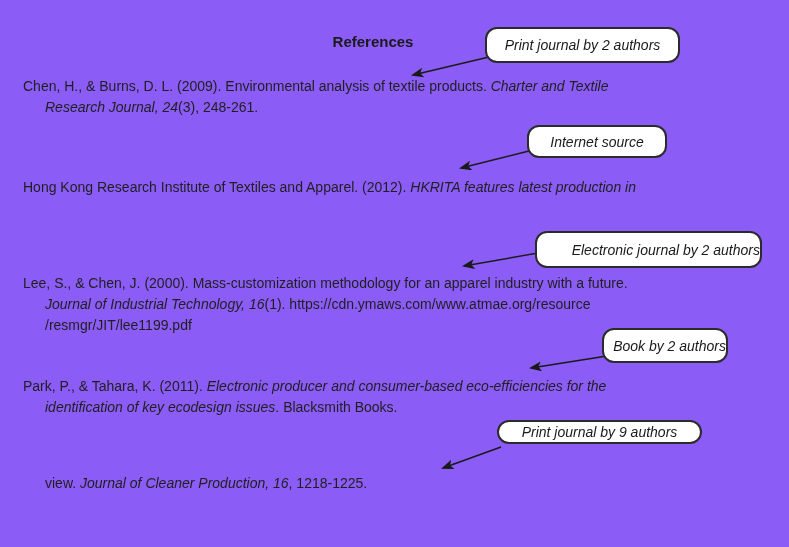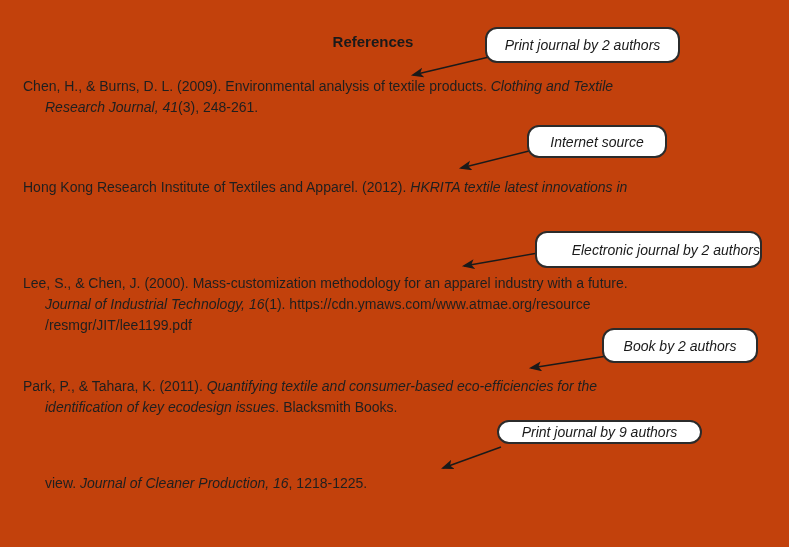--- a/index.html
+++ b/index.html
@@ -4,21 +4,21 @@
 <style>
   html, body {
     margin: 0;
     padding: 0;
     background: #ffffff;
   }
   .page {
     position: relative;
     width: 789px;
     height: 547px;
-    background: #c2410c;
+    background: #8b5cf6;
     font-family: "Liberation Sans", "DejaVu Sans", sans-serif;
     color: #1f1f1f;
     overflow: hidden;
   }
   .title {
     position: absolute;
     top: 33px;
     left: 23px;
     width: 700px;
     margin: 0;
@@ -59,45 +59,45 @@
     align-items: center;
     justify-content: center;
     font-style: italic;
     font-size: 14px;
     color: #1a1a1a;
     white-space: nowrap;
   }
   .callout.c1 { left: 485px; top: 27px;  width: 195px; height: 36px; }
   .callout.c2 { left: 527px; top: 125px; width: 140px; height: 33px; }
   .callout.c3 { left: 535px; top: 231px; width: 227px; height: 37px; justify-content: flex-end; }
-  .callout.c4 { left: 602px; top: 328px; width: 156px; height: 35px; }
+  .callout.c4 { left: 602px; top: 328px; width: 126px; height: 35px; justify-content: flex-end; }
   .callout.c5 { left: 497px; top: 420px; width: 205px; height: 24px; }
 </style>
 </head>
 <body>
 
 <div class="page">
 
   <h1 class="title">References</h1>
 
   <div id="refs">
       <div class="ref">
-        <div class="ref-line"><span>Chen, H., &amp; Burns, D. L. (2009). Environmental analysis of textile products. </span><span class="it">Clothing and Textile</span></div>
-        <div class="ref-line cont"><span class="it">Research Journal, 41</span><span>(3), 248-261.</span></div>
+        <div class="ref-line"><span>Chen, H., &amp; Burns, D. L. (2009). Environmental analysis of textile products. </span><span class="it">Charter and Textile</span></div>
+        <div class="ref-line cont"><span class="it">Research Journal, 24</span><span>(3), 248-261.</span></div>
       </div>
       <div class="ref">
-        <div class="ref-line"><span>Hong Kong Research Institute of Textiles and Apparel. (2012). </span><span class="it">HKRITA textile latest innovations in</span></div>
+        <div class="ref-line"><span>Hong Kong Research Institute of Textiles and Apparel. (2012). </span><span class="it">HKRITA features latest production in</span></div>
       </div>
       <div class="ref">
         <div class="ref-line"><span>Lee, S., &amp; Chen, J. (2000). Mass-customization methodology for an apparel industry with a future.</span></div>
         <div class="ref-line cont"><span class="it">Journal of Industrial Technology, 16</span><span>(1). https://cdn.ymaws.com/www.atmae.org/resource</span></div>
         <div class="ref-line cont"><span>/resmgr/JIT/lee1199.pdf</span></div>
       </div>
       <div class="ref">
-        <div class="ref-line"><span>Park, P., &amp; Tahara, K. (2011). </span><span class="it">Quantifying textile and consumer-based eco-efficiencies for the</span></div>
+        <div class="ref-line"><span>Park, P., &amp; Tahara, K. (2011). </span><span class="it">Electronic producer and consumer-based eco-efficiencies for the</span></div>
         <div class="ref-line cont"><span class="it">identification of key ecodesign issues</span><span>. Blacksmith Books.</span></div>
       </div>
       <div class="ref">
         <div class="ref-line cont"><span>view. </span><span class="it">Journal of Cleaner Production, 16</span><span>, 1218-1225.</span></div>
       </div>
     </div>
 
   <svg class="overlay" viewBox="0 0 789 547" xmlns="http://www.w3.org/2000/svg">
     <defs>
       <marker id="ah" markerWidth="10" markerHeight="8" refX="7.5" refY="3.5" orient="auto">

